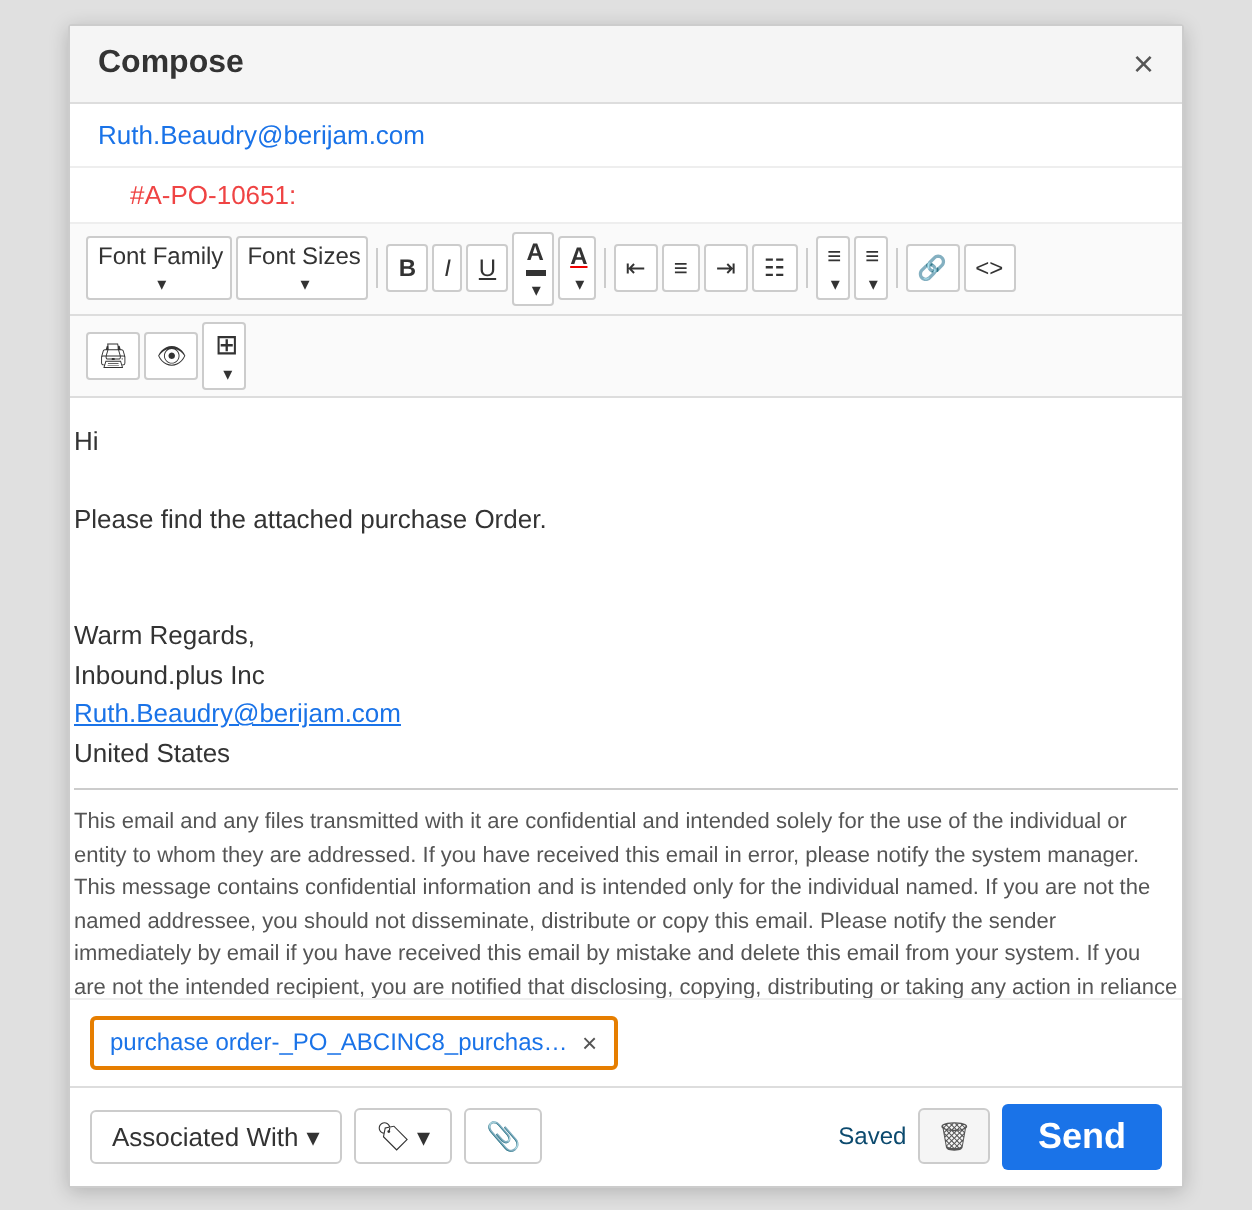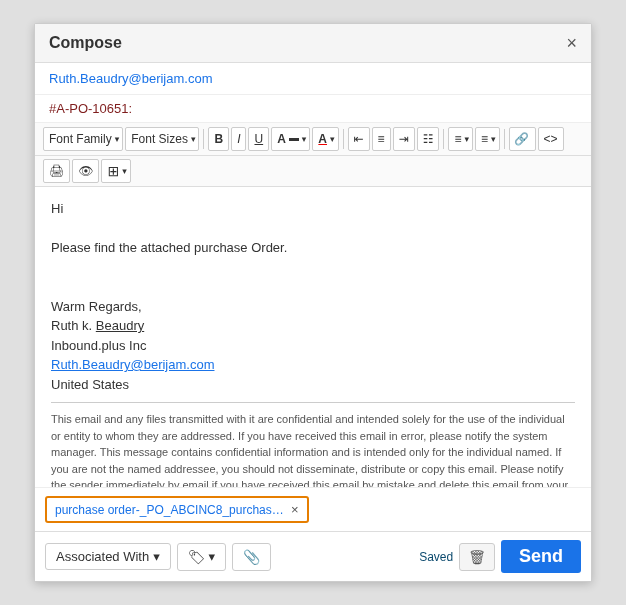--- a/index.html
+++ b/index.html
@@ -42,23 +42,23 @@
       border: none;
       line-height: 1;
     }
     .compose-to {
       padding: 8px 14px;
       border-bottom: 1px solid #eee;
       color: #1a73e8;
       font-size: 13px;
     }
     .compose-subject {
-      padding: 6px 14px;
+      padding: 6px 30px;
       border-bottom: 1px solid #eee;
-      color: #7f1d1d;
+      color: #ef4444;
       font-size: 13px;
     }
     .toolbar {
       display: flex;
       align-items: center;
       padding: 4px 8px;
       border-bottom: 1px solid #ddd;
       background: #fafafa;
       flex-wrap: wrap;
       gap: 2px;
@@ -69,42 +69,42 @@
       background: #fff;
       border-radius: 2px;
       padding: 2px 5px;
       font-size: 12px;
       display: inline-flex;
       align-items: center;
       gap: 2px;
       color: #333;
       min-height: 24px;
     }
-    .toolbar-btn.dropdown { padding-right: 3px; }
+    .toolbar-btn.dropdown { padding-right: 3px; flex-direction: column; }
     .toolbar-sep {
       width: 1px;
       height: 20px;
       background: #ccc;
       margin: 0 2px;
     }
     .chevron {
       font-size: 9px;
       margin-left: 1px;
     }
     .toolbar-row2 {
       display: flex;
       align-items: center;
       padding: 3px 8px;
       border-bottom: 1px solid #ddd;
       background: #fafafa;
       gap: 2px;
     }
     .body-area {
       flex: 1;
-      padding: 12px 16px;
+      padding: 12px 2px;
       overflow-y: auto;
       min-height: 300px;
       max-height: 300px;
       color: #333;
       font-size: 13px;
       line-height: 1.5;
       position: relative;
     }
     .body-area .link-text {
       color: #1a73e8;
@@ -304,23 +304,20 @@
     </button>
   </div>
 
   <div class="body-area">
     <div>Hi</div>
     <br>
     <div>Please find the attached purchase Order.</div>
     <br>
     <br>
     <div>Warm Regards,</div>
-    <div>
-      <span>Ruth k. </span><span style="text-decoration:underline; color:#333;">Beaudry</span>
-    </div>
     <div>Inbound.plus Inc</div>
     <div>
       <span class="link-text">Ruth.Beaudry@berijam.com</span>
     </div>
     <div>United States</div>
     <div class="divider"></div>
     <div class="disclaimer">This email and any files transmitted with it are confidential and intended solely for the use of the individual or entity to whom they are addressed. If you have received this email in error, please notify the system manager. This message contains confidential information and is intended only for the individual named. If you are not the named addressee, you should not disseminate, distribute or copy this email. Please notify the sender immediately by email if you have received this email by mistake and delete this email from your system. If you are not the intended recipient, you are notified that disclosing, copying, distributing or taking any action in reliance on the contents of this information is strictly prohibited.</div>
   </div>
 
   <div class="attachment-area">

